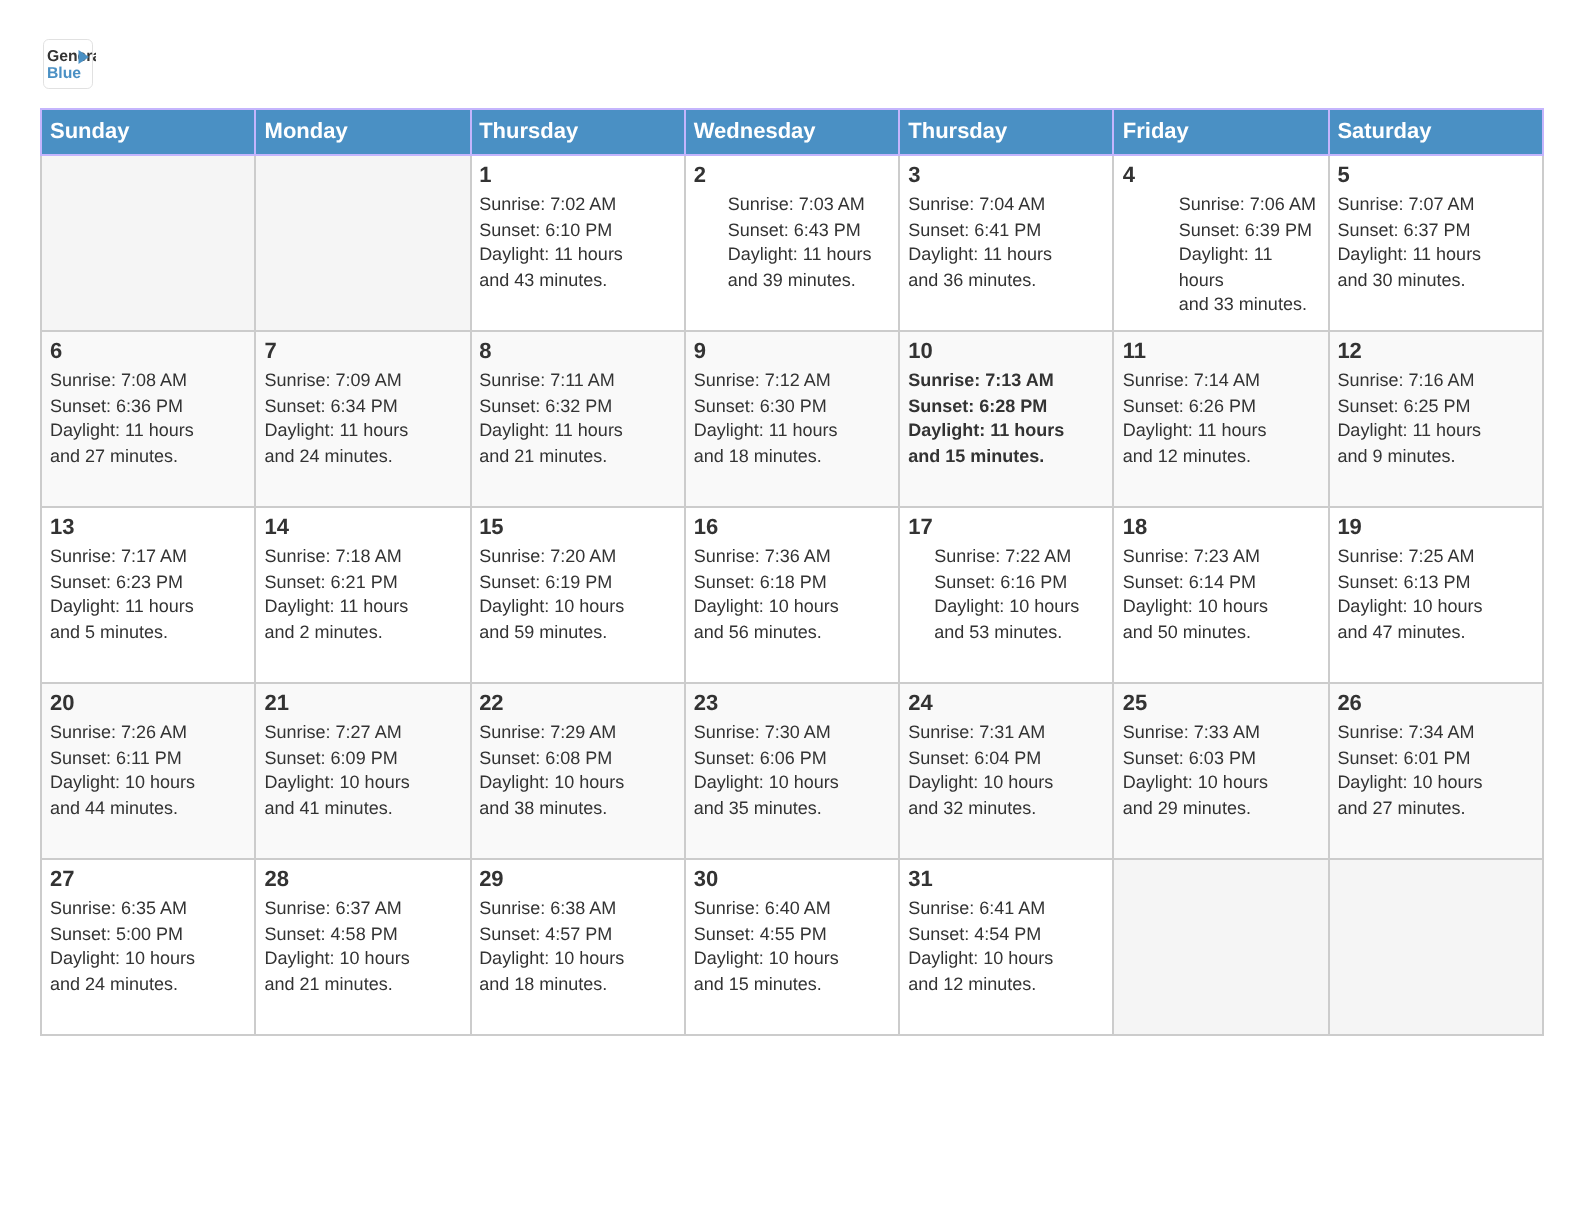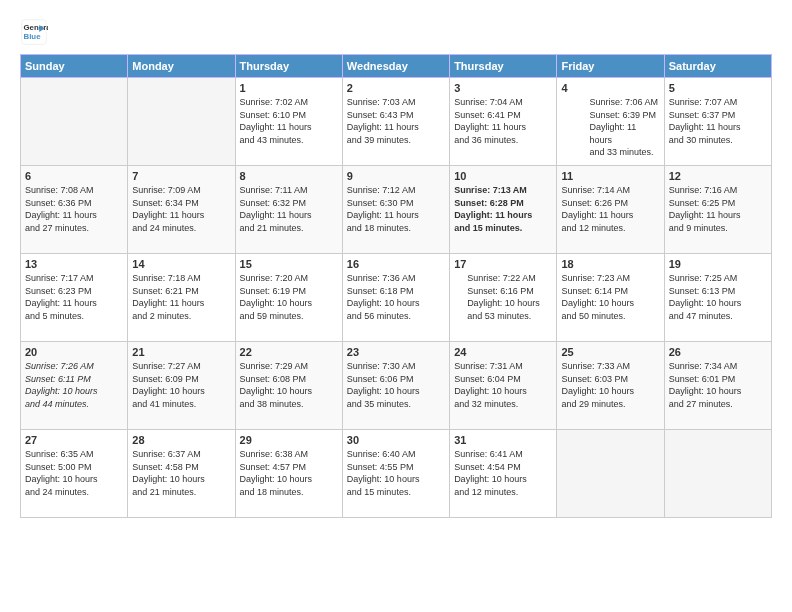--- a/index.html
+++ b/index.html
@@ -135,21 +135,21 @@
           <td class="empty-cell"></td>
           <td>
             <span class="day-number">1</span>
             <div class="cell-content" style="white-space: pre-line;">Sunrise: 7:02 AM
 Sunset: 6:10 PM
 Daylight: 11 hours
 and 43 minutes.</div>
           </td>
           <td>
             <span class="day-number">2</span>
-            <div class="cell-content" style="white-space: pre-line;">Sunrise: 7:03 AM
+            <div class="cell-content" style="white-space: pre-line; margin-left: 17px;">Sunrise: 7:03 AM
 Sunset: 6:43 PM
 Daylight: 11 hours
 and 39 minutes.</div>
           </td>
           <td>
             <span class="day-number">3</span>
             <div class="cell-content" style="white-space: pre-line;">Sunrise: 7:04 AM
 Sunset: 6:41 PM
 Daylight: 11 hours
 and 36 minutes.</div>
@@ -267,21 +267,21 @@
             <span class="day-number">19</span>
             <div class="cell-content" style="white-space: pre-line;">Sunrise: 7:25 AM
 Sunset: 6:13 PM
 Daylight: 10 hours
 and 47 minutes.</div>
           </td>
         </tr>
         <tr>
           <td>
             <span class="day-number">20</span>
-            <div class="cell-content" style="white-space: pre-line; font-style: italic;">Sunrise: 7:26 AM
+            <div class="cell-content" style="white-space: pre-line;">Sunrise: 7:26 AM
 Sunset: 6:11 PM
 Daylight: 10 hours
 and 44 minutes.</div>
           </td>
           <td>
             <span class="day-number">21</span>
             <div class="cell-content" style="white-space: pre-line;">Sunrise: 7:27 AM
 Sunset: 6:09 PM
 Daylight: 10 hours
 and 41 minutes.</div>

